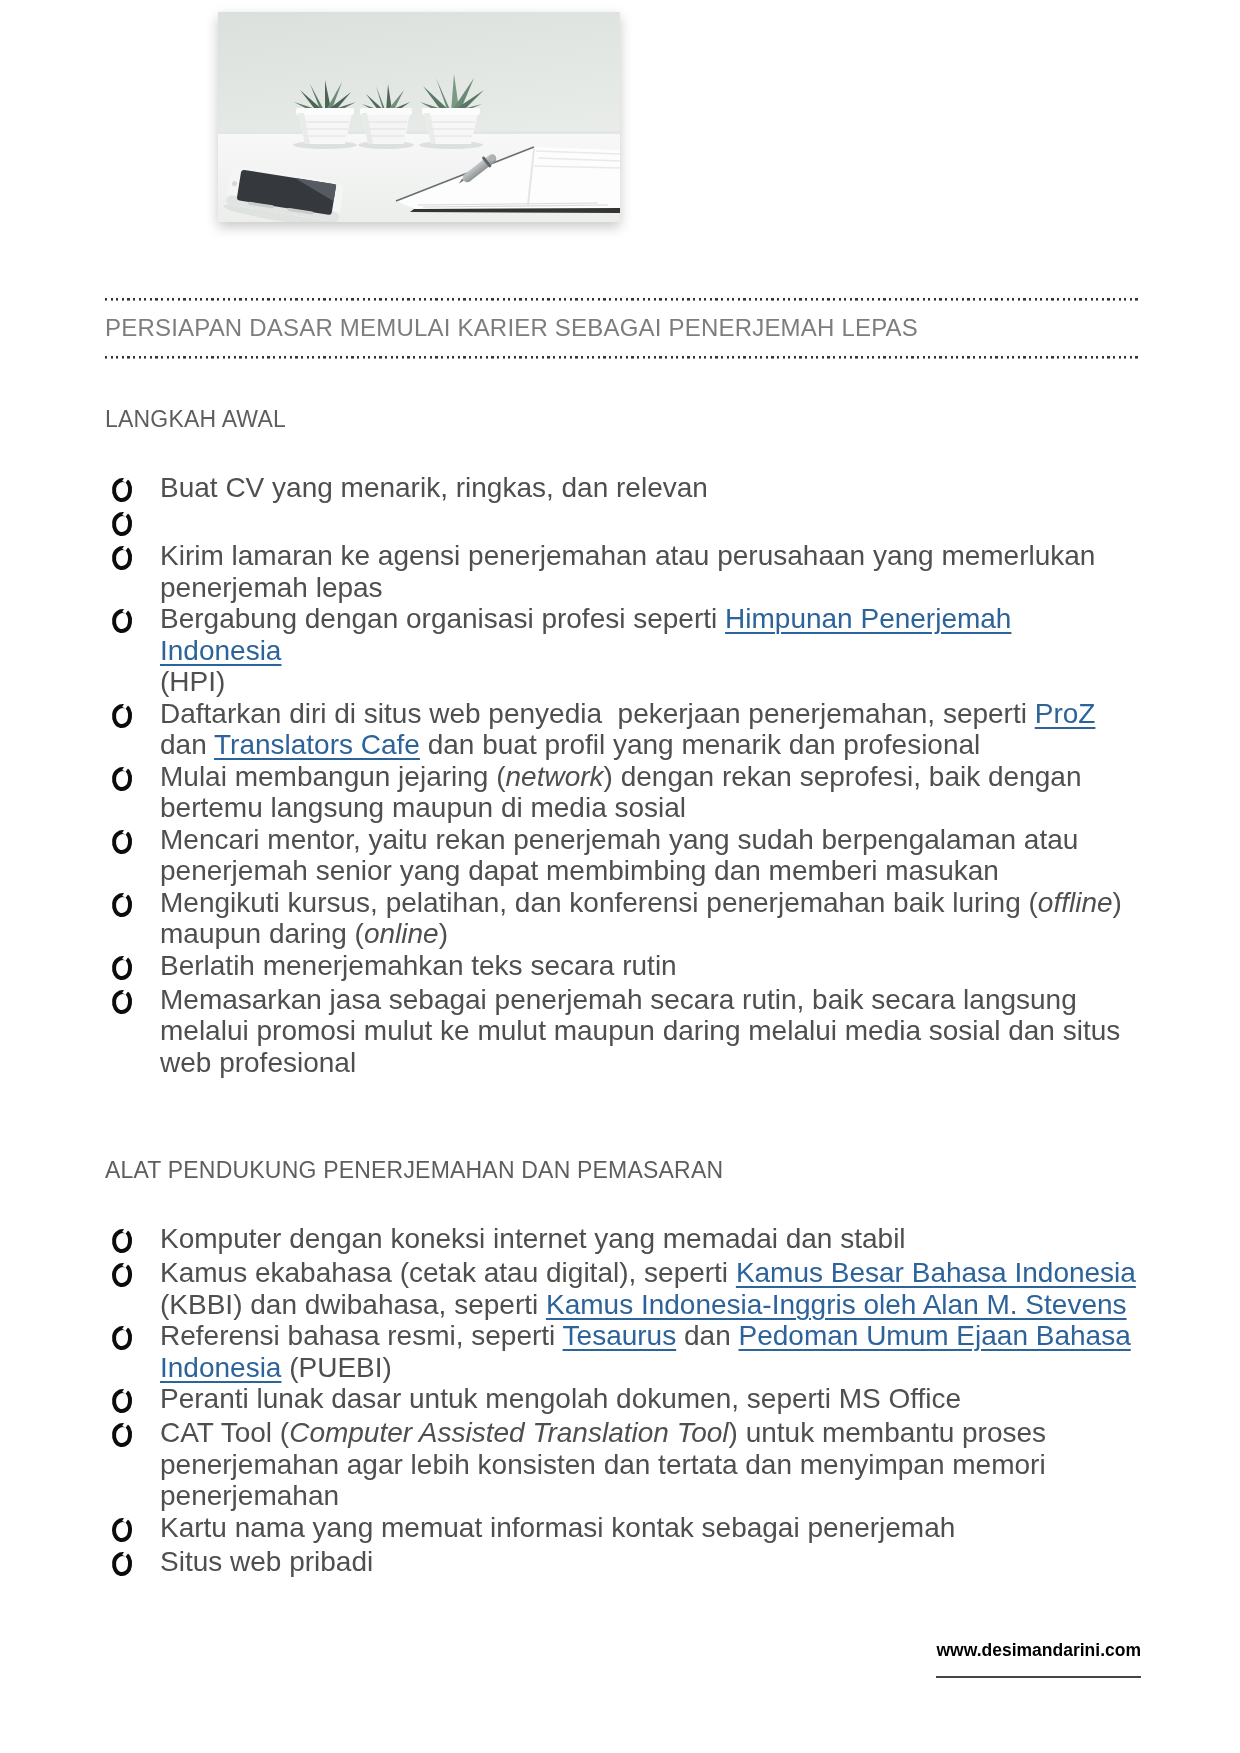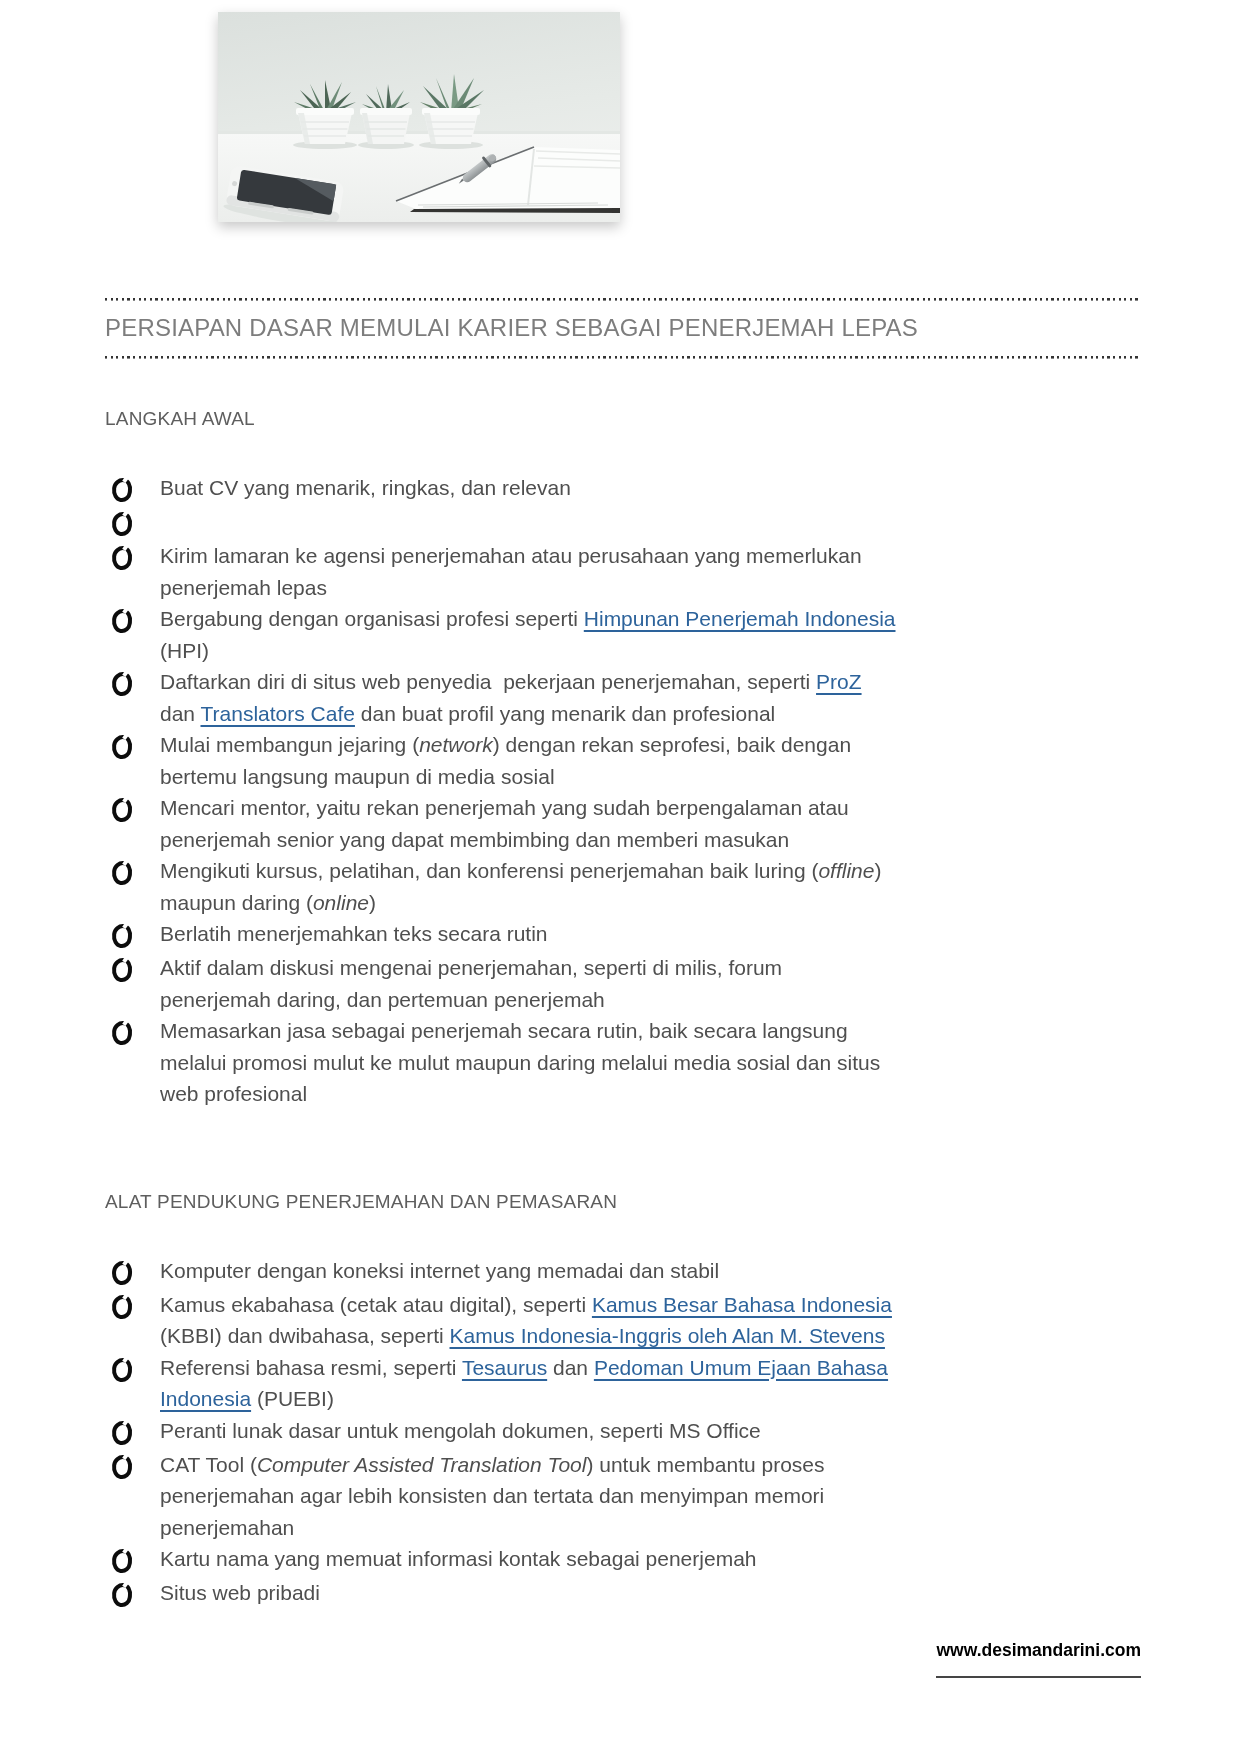--- a/index.html
+++ b/index.html
@@ -21,39 +21,39 @@
     background-image:repeating-linear-gradient(90deg,#343434 0 2.2px,transparent 2.2px 5.6px);
     background-size:100% 2.6px;background-repeat:no-repeat;background-position:0 0;
   }
   .doc-title{
     margin:7px 0 8px 0;
     font-size:24px;line-height:40px;letter-spacing:.2px;
     color:#7d7d7d;white-space:nowrap;font-stretch:condensed;
   }
   .section-heading{
     margin:77px 0 0 0;
-    font-size:19px;line-height:30px;color:#5e5e5e;letter-spacing:.2px;
+    font-size:23px;line-height:30px;color:#5e5e5e;letter-spacing:.2px;
   }
   .sections > .section-heading:first-child{margin-top:45px;}
   .item-list{margin-top:38px;}
   .item-row{display:flex;align-items:flex-start;}
   .bullet-col{flex:0 0 55px;width:55px;padding-top:6px;}
   .bullet{
     display:inline-block;width:12px;height:16px;margin-left:7px;
     border:4px solid #0c0c0c;
     border-radius:55% 45% 50% 50% / 48% 52% 45% 55%;
     transform:rotate(7deg);
     position:relative;box-sizing:content-box;
   }
   .bullet::after{
     content:"";position:absolute;top:-5px;left:52%;width:4px;height:5px;
     background:#fff;transform:rotate(28deg);
   }
   .item-text{
-    flex:1;font-size:21px;line-height:31.5px;color:#4f4f4f;
+    flex:1;font-size:28px;line-height:31.5px;color:#4f4f4f;
   }
   .item-text em{font-style:italic;}
   a.doc-link{
     color:#2d639b;text-decoration:underline;
     text-decoration-thickness:1.5px;text-underline-offset:3.5px;cursor:pointer;margin-top:36px;
   }
   .footer-link{
     position:absolute;top:1640px;right:99px;
     font-size:17.5px;font-weight:bold;color:#000;
     border-bottom:2px solid #454545;padding-bottom:15px;
@@ -203,24 +203,20 @@
         <div class="item-row">
           <div class="bullet-col"><span class="bullet"></span></div>
           <div class="item-text"><span>Mengikuti kursus, pelatihan, dan konferensi penerjemahan baik luring (</span><em>offline</em><span>)</span><br><span>maupun daring (</span><em>online</em><span>)</span></div>
         </div>
         <div class="item-row">
           <div class="bullet-col"><span class="bullet"></span></div>
           <div class="item-text"><span>Berlatih menerjemahkan teks secara rutin</span></div>
         </div>
         <div class="item-row">
           <div class="bullet-col"><span class="bullet"></span></div>
-          <div class="item-text"><span>Aktif dalam diskusi mengenai penerjemahan, seperti di milis, forum</span><br><span>penerjemah daring, dan pertemuan penerjemah</span></div>
-        </div>
-        <div class="item-row">
-          <div class="bullet-col"><span class="bullet"></span></div>
           <div class="item-text"><span>Memasarkan jasa sebagai penerjemah secara rutin, baik secara langsung</span><br><span>melalui promosi mulut ke mulut maupun daring melalui media sosial dan situs</span><br><span>web profesional</span></div>
         </div>
       </div>
       <div class="section-heading">ALAT PENDUKUNG PENERJEMAHAN DAN PEMASARAN</div>
       <div class="item-list">
         <div class="item-row">
           <div class="bullet-col"><span class="bullet"></span></div>
           <div class="item-text"><span>Komputer dengan koneksi internet yang memadai dan stabil</span></div>
         </div>
         <div class="item-row">

